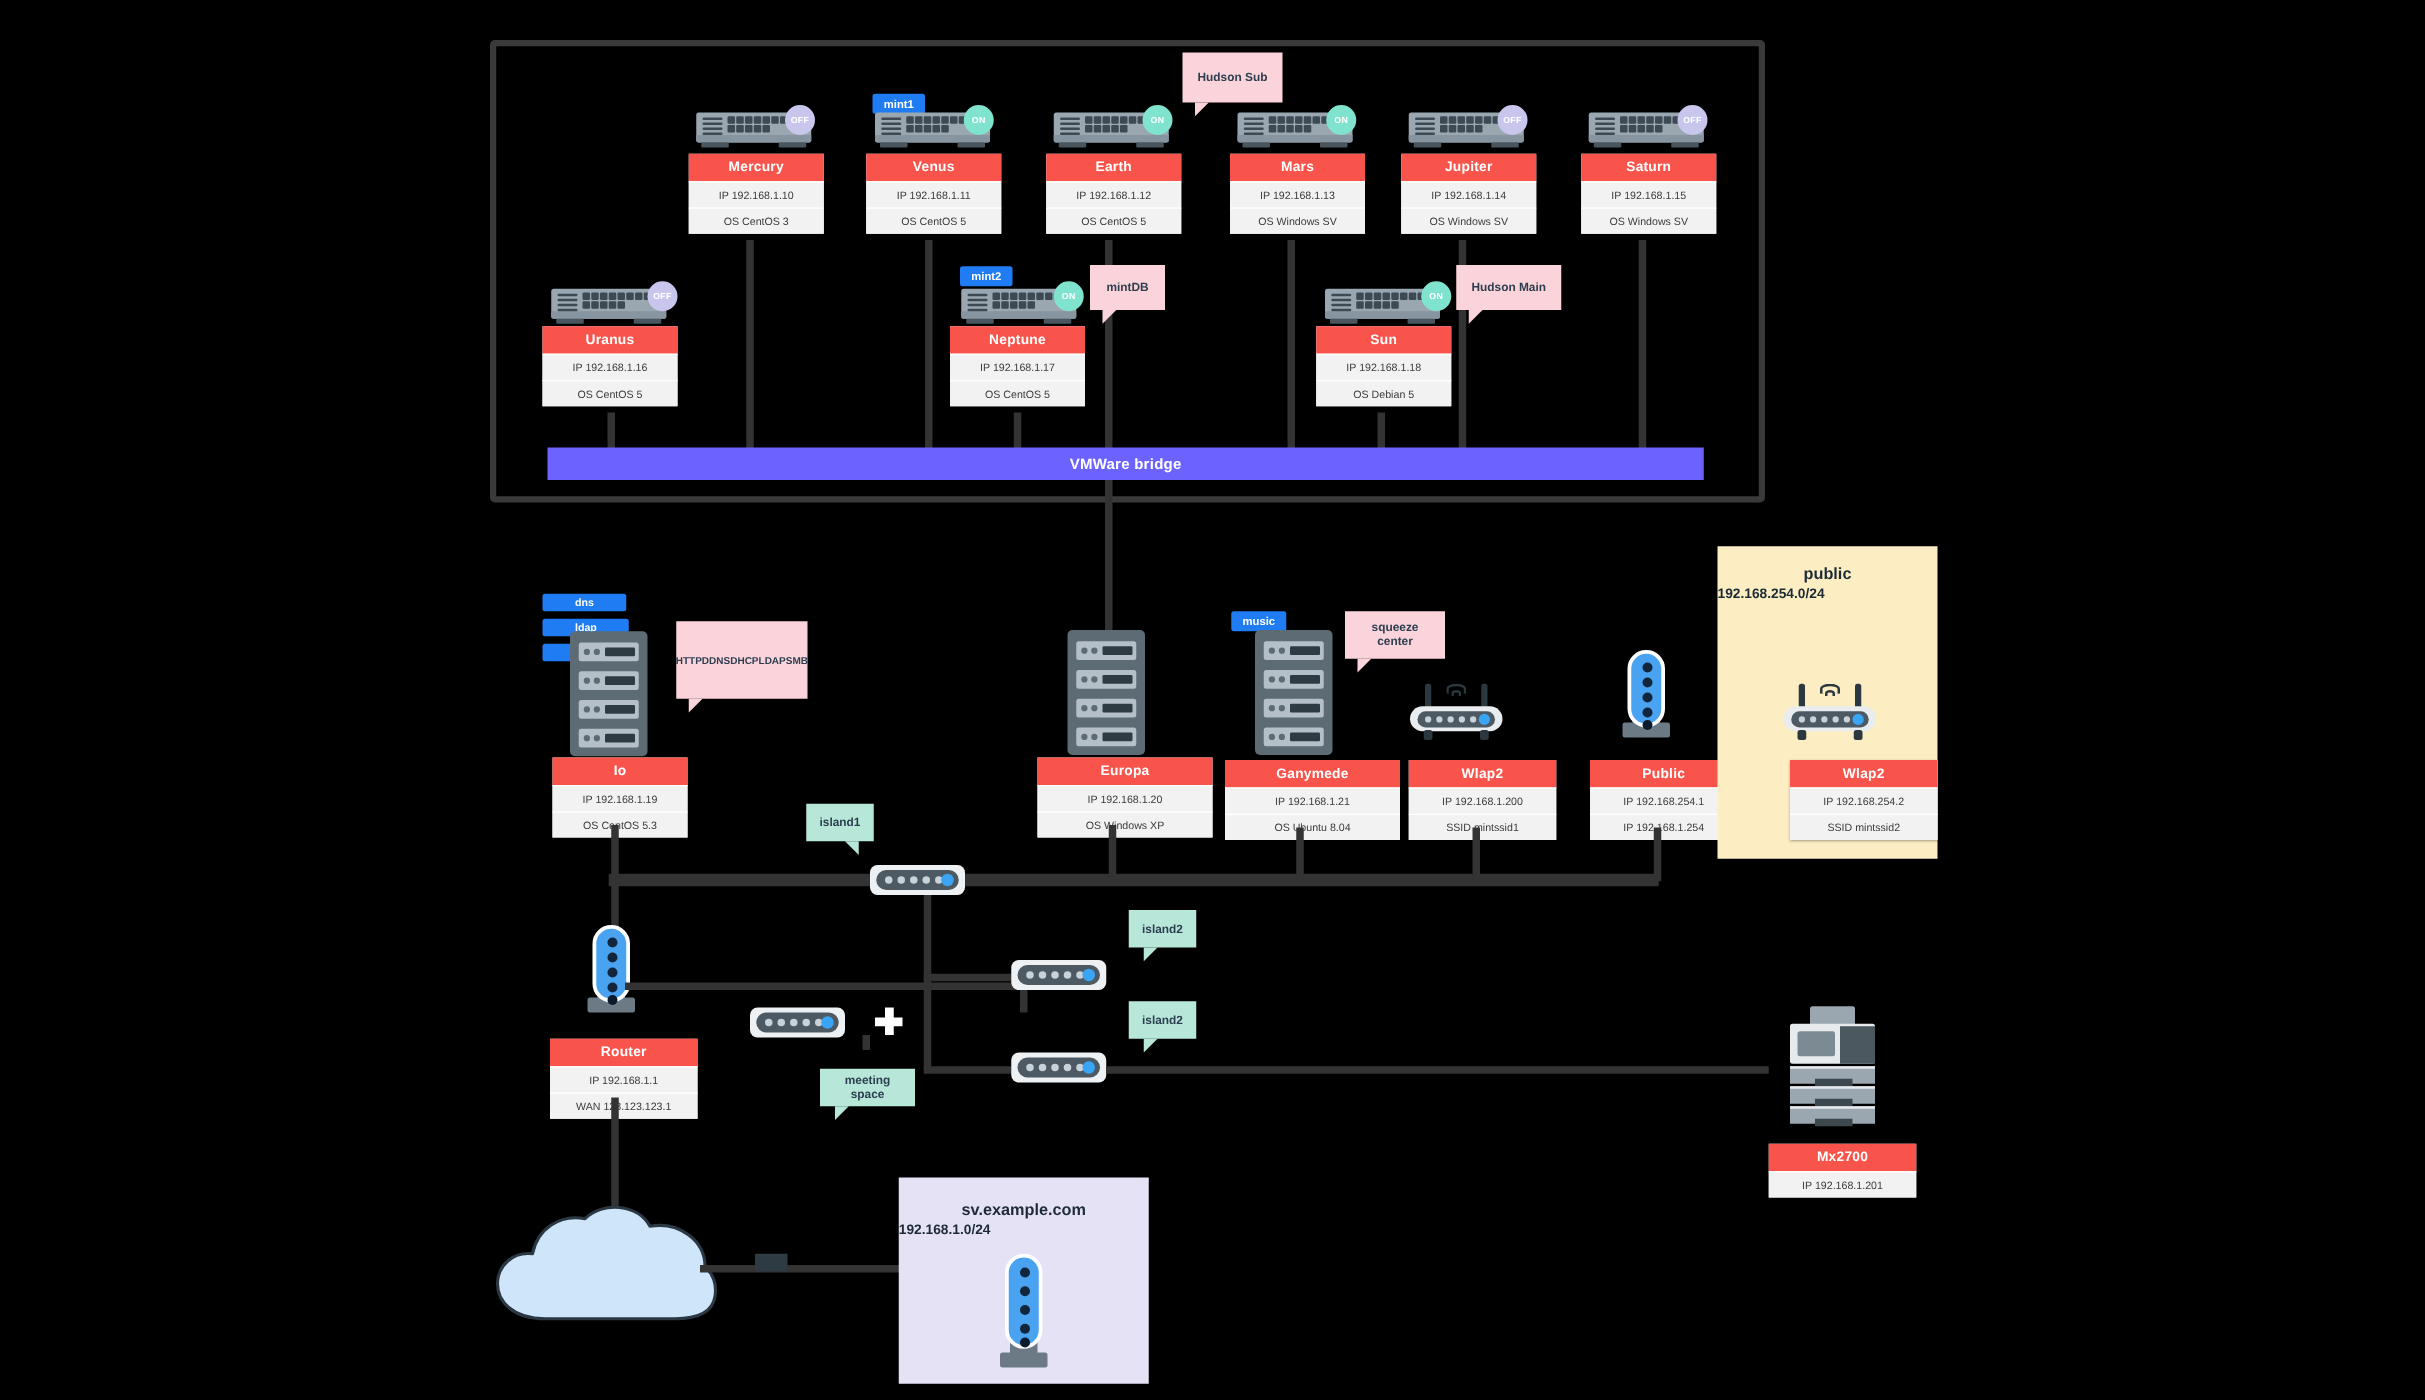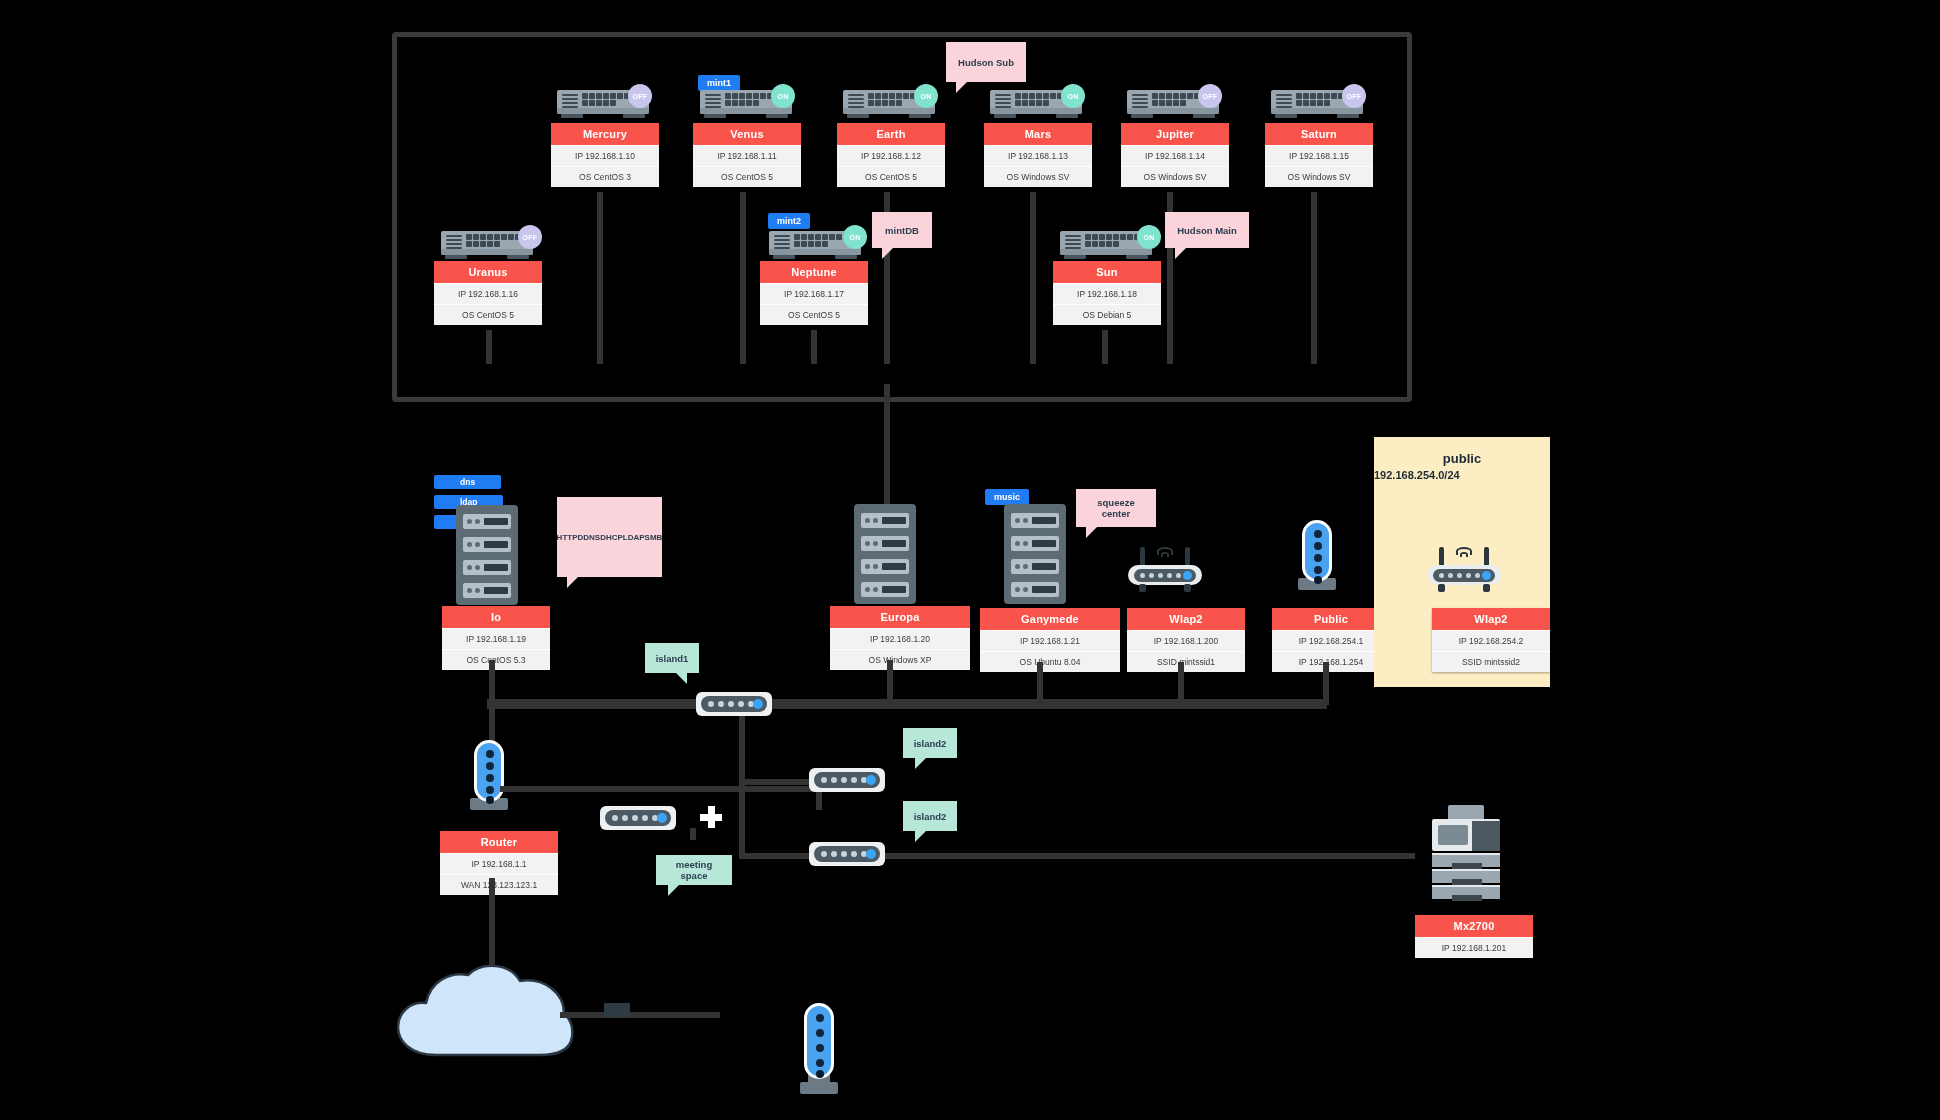--- a/index.html
+++ b/index.html
@@ -542,20 +542,23 @@
   </div>
   <div class="callout pink tail-bl" style="left:1165px; top:212px; width:84px; height:36px;">
     <span>Hudson Main</span>
   </div>
   <div class="card" style="left:1053px; top:261px;">
     <div class="ttl">Sun</div>
     <div class="row">IP 192.168.1.18</div>
     <div class="row">OS Debian 5</div>
   </div>
 
+  <div class="bridge">
+    <span>VMWare bridge</span>
+  </div>
 
   <div class="ln v" style="left:884px; top:384px; height:120px;"></div>
 
   <div class="tagrow" style="left:434px; top:475px;">
     <span>dns</span>
     <span>ldap</span>
     <span>www</span>
   </div>
   <div class="tower" style="left:456px; top:505px;">
     <div class="bay" style="top:9px;">
@@ -572,21 +575,21 @@
         <i></i>
         <i class="b"></i>
         <u></u>
       </div>
     <div class="bay" style="top:78px;">
         <i></i>
         <i class="b"></i>
         <u></u>
       </div>
   </div>
-  <div class="callout pink tail-bl" style="left:557px; top:497px; width:105px; height:80px;">
+  <div class="callout pink tail-bl" style="left:541px; top:497px; width:105px; height:62px;">
     <span style="font-size:8px;">HTTPDDNSDHCPLDAPSMB</span>
   </div>
   <div class="card" style="left:442px; top:606px;">
     <div class="ttl">Io</div>
     <div class="row">IP 192.168.1.19</div>
     <div class="row">OS CentOS 5.3</div>
   </div>
 
   <div class="tower" style="left:854px; top:504px;">
     <div class="bay" style="top:9px;">
@@ -837,20 +840,24 @@
   </div>
 
   <div class="ln v" style="left:489px; top:878px; height:130px;"></div>
   <svg class="cloud" width="200" height="120" viewBox="0 0 200 120" style="left:388px; top:955px;">
     <path d="M48,100 C22,100 10,86 10,72 C10,58 22,46 38,48 C42,28 60,16 80,20 C94,6 122,8 132,26 C156,22 176,38 176,58 C180,62 186,70 184,82 C182,96 168,100 152,100 Z" fill="#cfe6fa" stroke="#2b3844" stroke-width="2.5" stroke-linejoin="round"></path>
   </svg>
 
   <div class="ln h" style="left:560px; top:1012px; width:160px;"></div>
   <div class="abs" style="left:604px; top:1003px; width:26px; height:14px; background:#2f3b43;"></div>
 
+  <div class="zone sv">
+    <div class="zttl" style="margin-top:18px; font-size:13px;">sv.example.com</div>
+    <div class="zsub">192.168.1.0/24</div>
+  </div>
   <div class="router" style="left:804px; top:1003px; height:85px;">
     <div class="base" style="bottom:-6px;"></div>
     <div class="post" style="bottom:0px; height:26px;"></div>
     <div class="pill" style="height:76px;">
       <i style="top:8px"></i>
         <i style="top:23px"></i>
         <i style="top:38px"></i>
         <i style="top:53px"></i>
       <i style="top:64px;left:9px;background:#0b1b2c;"></i>
     </div>

